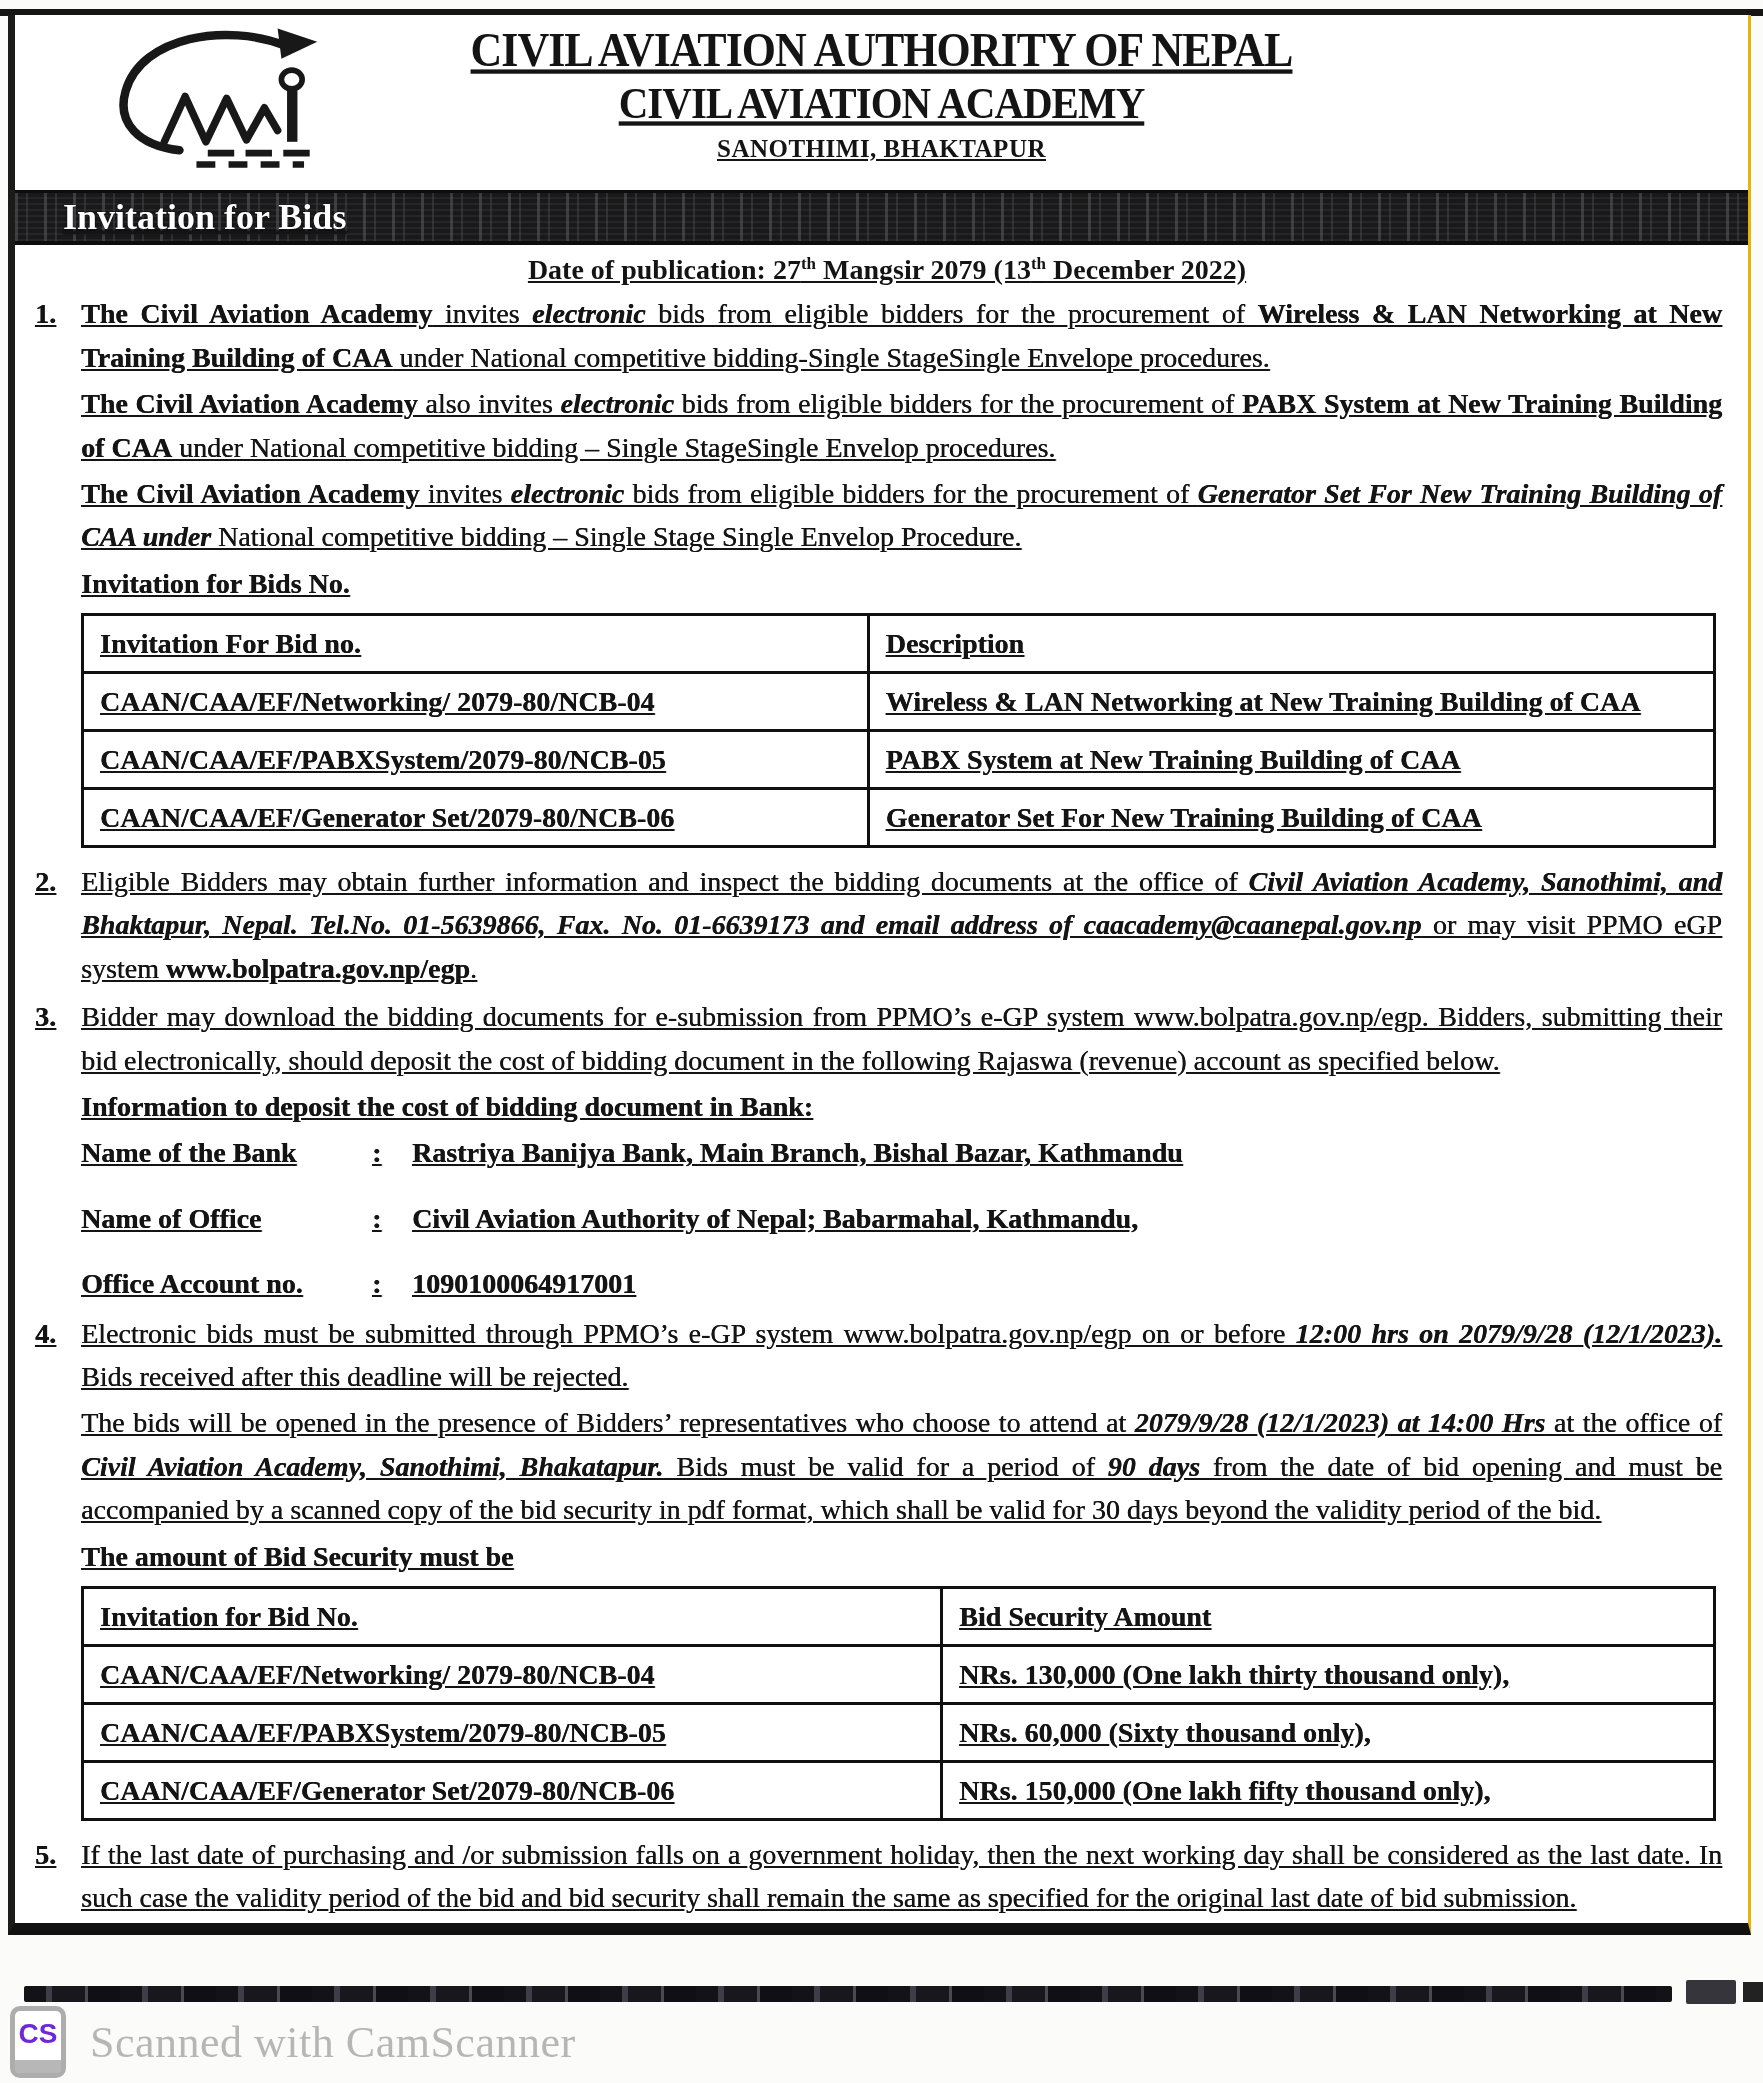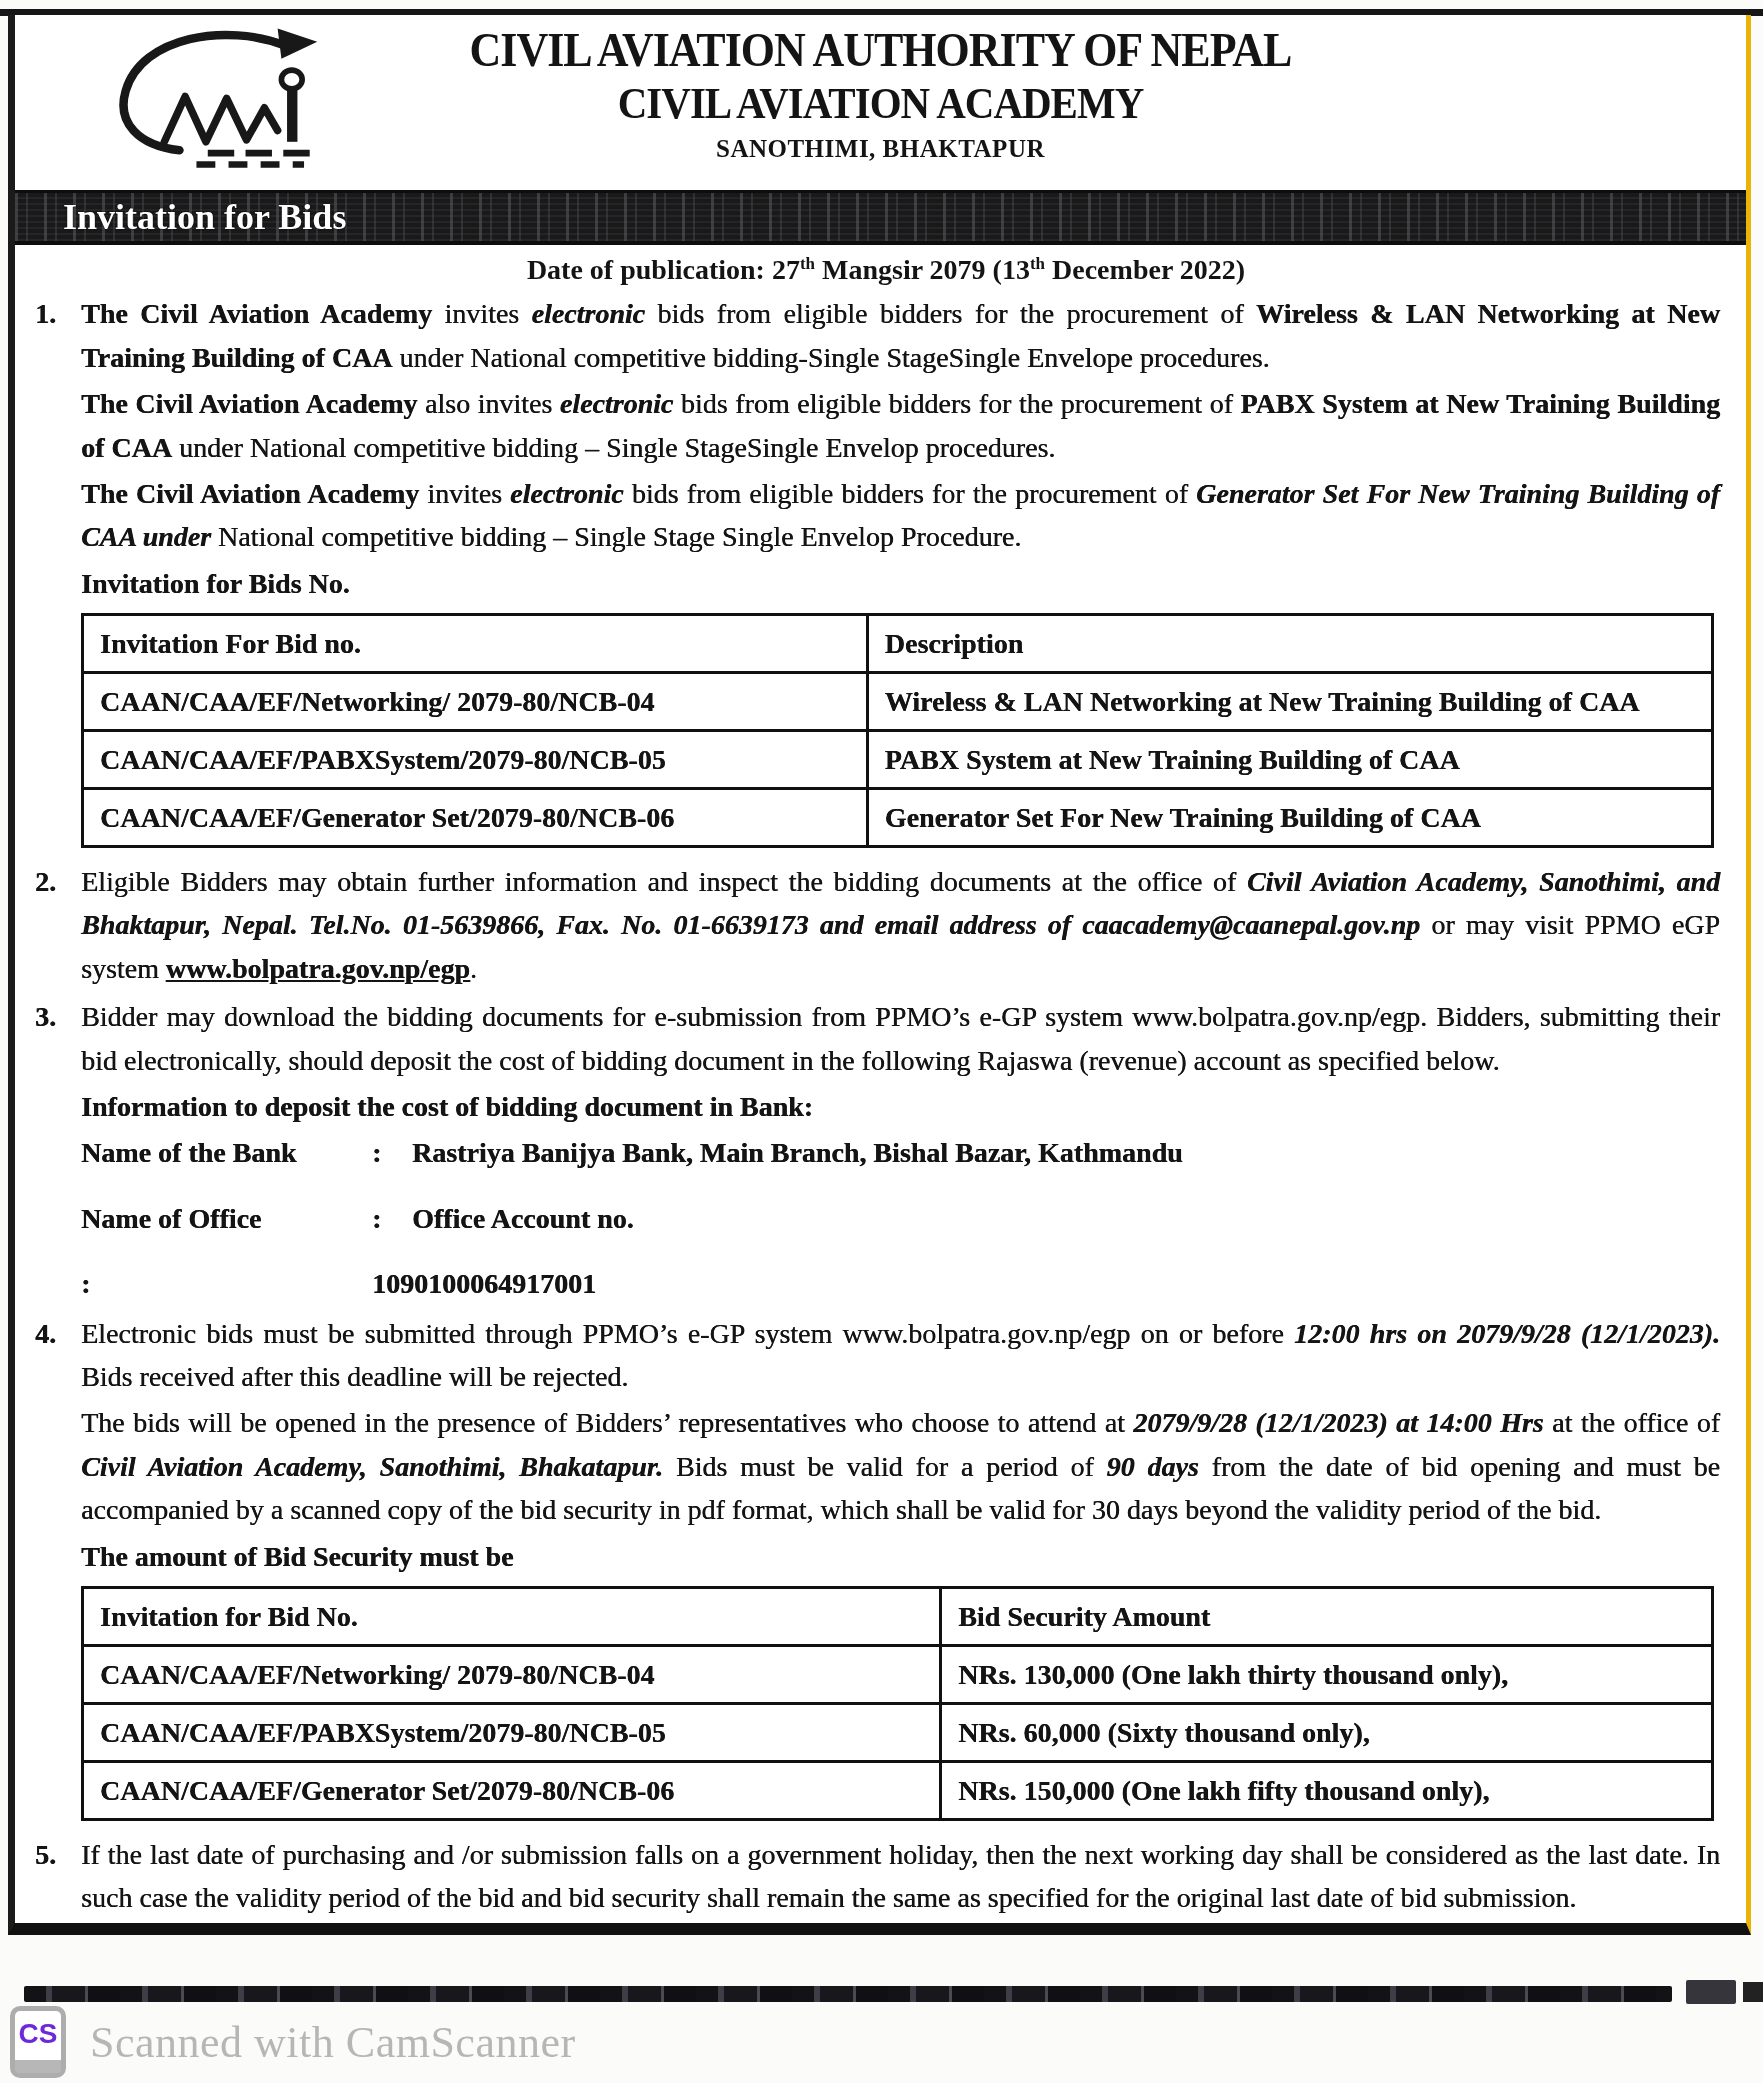--- a/index.html
+++ b/index.html
@@ -3,22 +3,22 @@
 <meta charset="utf-8">
 <style>
   html,body{margin:0;padding:0;}
   body{
     width:1763px;height:2084px;position:relative;background:#fbfbfa;
     font-family:"Liberation Serif", serif;color:#141414;overflow:hidden;
   }
   .top-rule{position:absolute;top:9px;left:0;width:1763px;height:7px;background:#161616;}
   .doc-frame{
     position:absolute;top:15px;left:8px;width:1743px;height:1920px;box-sizing:border-box;
-    background:#ffffff;border-left:7px solid #1b1b1b;border-right:5px solid #eab308;
-    border-bottom:12px solid #111;overflow:hidden;
+    background:#ffffff;border-left:7px solid #1b1b1b;border-right:3px solid #eab308;
+    border-bottom:12px solid #111;overflow:hidden;text-decoration:underline;
   }
   
   .doc-header{position:relative;height:165px;padding-top:10px;}
   .logo-wrap{position:absolute;left:72px;top:6px;width:251px;height:151px;}
   .titles{text-align:center;}
   .title1{font-size:44px;font-weight:700;letter-spacing:-1px;transform:scaleY(1.08);}
   .title2{font-size:41px;font-weight:700;letter-spacing:-1px;margin-top:3px;transform:scaleY(1.08);}
   .title3{font-size:25px;font-weight:700;margin-top:8px;letter-spacing:0.5px;}
   
   .banner{
@@ -148,20 +148,21 @@
       <div class="item-num">3.</div>
       <div class="item-body">
         <p><span>Bidder may download the bidding documents for e-submission from PPMO’s e-GP system www.bolpatra.gov.np/egp. Bidders, submitting their bid electronically, should deposit the cost of bidding document in the following Rajaswa (revenue) account as specified below.</span></p>
         <div class="sub-heading">Information to deposit the cost of bidding document in Bank:</div>
         <div class="bank-grid">
           <span>Name of the Bank</span>
           <span>:</span>
           <span>Rastriya Banijya Bank, Main Branch, Bishal Bazar, Kathmandu</span>
           <span>Name of Office</span>
           <span>:</span>
+          <span>Civil Aviation Authority of Nepal; Babarmahal, Kathmandu,</span>
           <span>Office Account no.</span>
           <span>:</span>
           <span>1090100064917001</span>
         </div>
       </div>
     </div>
 
     <div class="item">
       <div class="item-num">4.</div>
       <div class="item-body">

